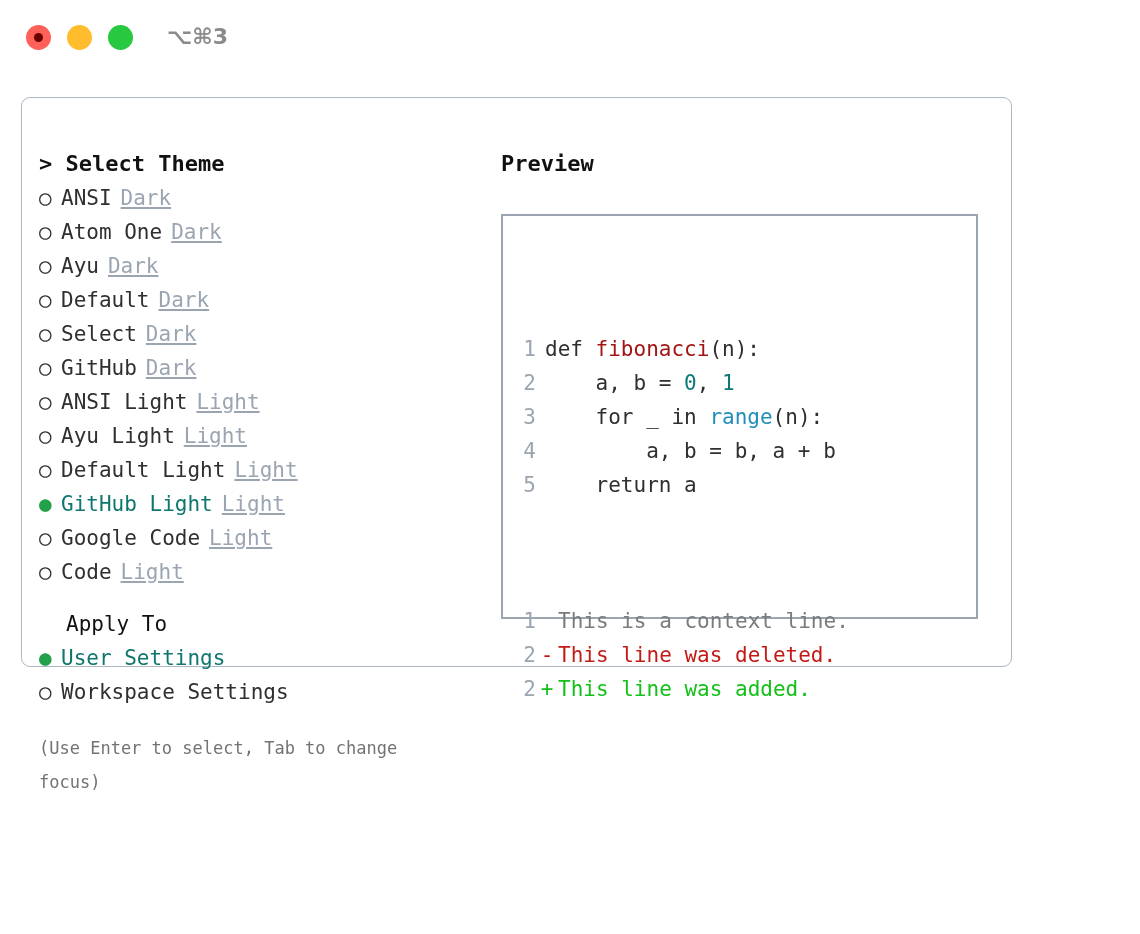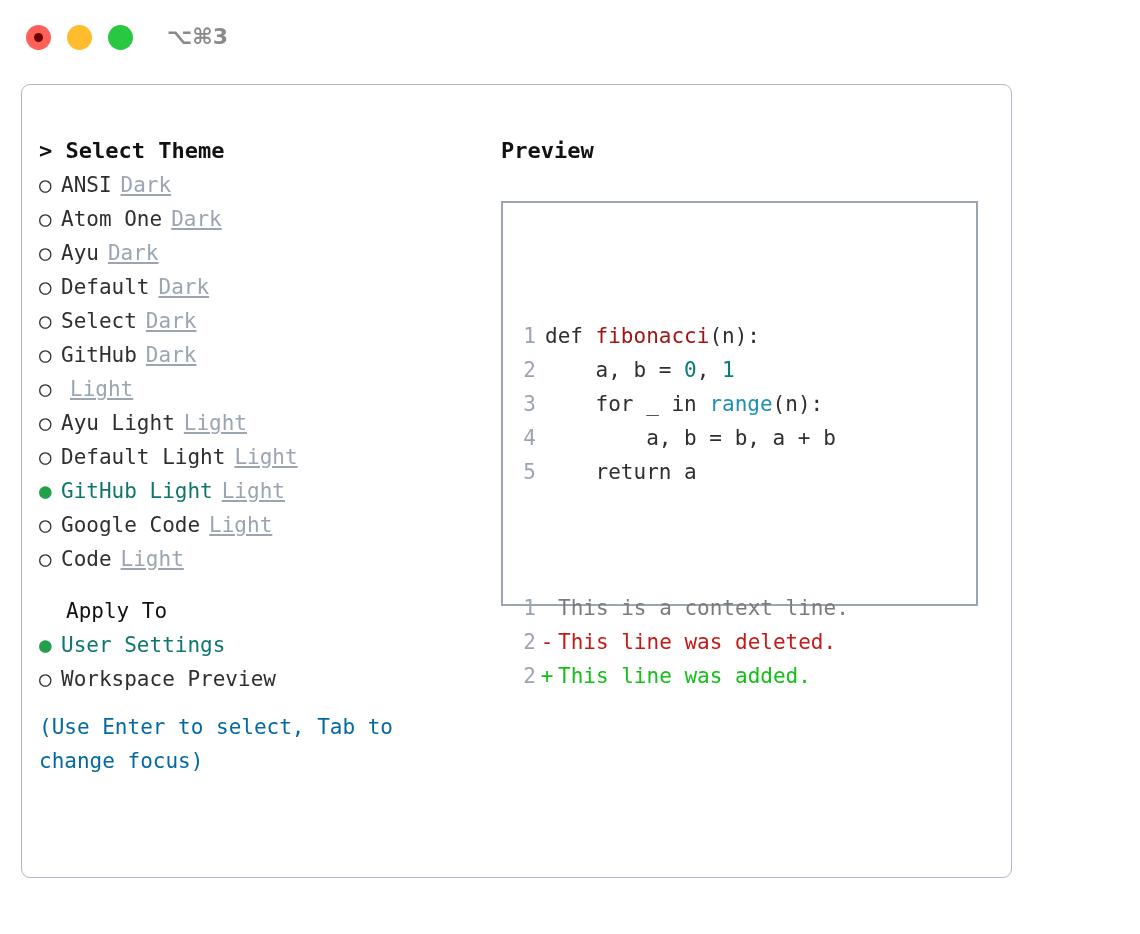--- a/index.html
+++ b/index.html
@@ -64,23 +64,23 @@
     font-size: 22px;
     font-weight: bold;
     color: #8a8a8a;
     letter-spacing: 0px;
   }
 
   
   .panel {
     position: absolute;
     left: 21px;
-    top: 84px;
+    top: 97px;
     width: 991px;
-    height: 794px;
+    height: 570px;
     border: 1px solid #aeb8c4;
     border-radius: 9px;
     background: #ffffff;
     box-sizing: border-box;
   }
 
   .columns {
     position: absolute;
     left: 0; top: 0;
     width: 100%;
@@ -129,23 +129,23 @@
   .apply-block { margin-top: 18px; }
   .apply-heading {
     font-size: 21px;
     color: #111111;
     line-height: 34px;
     padding-left: 27px;
     white-space: pre;
   }
 
   .hint {
-    margin-top: 14px;
-    font-size: 21px;
-    color: #0369a1;
+    margin-top: 22px;
+    font-size: 17px;
+    color: #737373;
     line-height: 34px;
     width: 400px;
     white-space: pre-wrap;
   }
 
   
   .right-col {
     position: absolute;
     left: 479px;
     top: 49px;
@@ -217,33 +217,33 @@
 
       <div class="left-col">
         <div class="section-title">&gt; Select Theme</div>
         <div class="theme-list" id="theme-list">
             <div class="opt-row"><span class="bullet">○</span><span class="opt-label">ANSI</span><span class="opt-tag">Dark</span></div>
             <div class="opt-row"><span class="bullet">○</span><span class="opt-label">Atom One</span><span class="opt-tag">Dark</span></div>
             <div class="opt-row"><span class="bullet">○</span><span class="opt-label">Ayu</span><span class="opt-tag">Dark</span></div>
             <div class="opt-row"><span class="bullet">○</span><span class="opt-label">Default</span><span class="opt-tag">Dark</span></div>
             <div class="opt-row"><span class="bullet">○</span><span class="opt-label">Select</span><span class="opt-tag">Dark</span></div>
             <div class="opt-row"><span class="bullet">○</span><span class="opt-label">GitHub</span><span class="opt-tag">Dark</span></div>
-            <div class="opt-row"><span class="bullet">○</span><span class="opt-tag">Light</span></div>
+            <div class="opt-row"><span class="bullet">○</span><span class="opt-label">ANSI Light</span><span class="opt-tag">Light</span></div>
             <div class="opt-row"><span class="bullet">○</span><span class="opt-label">Ayu Light</span><span class="opt-tag">Light</span></div>
             <div class="opt-row"><span class="bullet">○</span><span class="opt-label">Default Light</span><span class="opt-tag">Light</span></div>
             <div class="opt-row selected"><span class="bullet filled">●</span><span class="opt-label">GitHub Light</span><span class="opt-tag">Light</span></div>
             <div class="opt-row"><span class="bullet">○</span><span class="opt-label">Google Code</span><span class="opt-tag">Light</span></div>
             <div class="opt-row"><span class="bullet">○</span><span class="opt-label">Code</span><span class="opt-tag">Light</span></div>
           </div>
 
         <div class="apply-block">
           <div class="apply-heading">Apply To</div>
           <div id="apply-list">
               <div class="opt-row selected"><span class="bullet filled">●</span><span class="opt-label">User Settings</span></div>
-              <div class="opt-row"><span class="bullet">○</span><span class="opt-label">Workspace Preview</span></div>
+              <div class="opt-row"><span class="bullet">○</span><span class="opt-label">Workspace Settings</span></div>
             </div>
         </div>
 
         <div class="hint">(Use Enter to select, Tab to change focus)</div>
       </div>
 
       <div class="right-col">
         <div class="section-title">Preview</div>
         <div class="preview-box">
           <div class="code">

